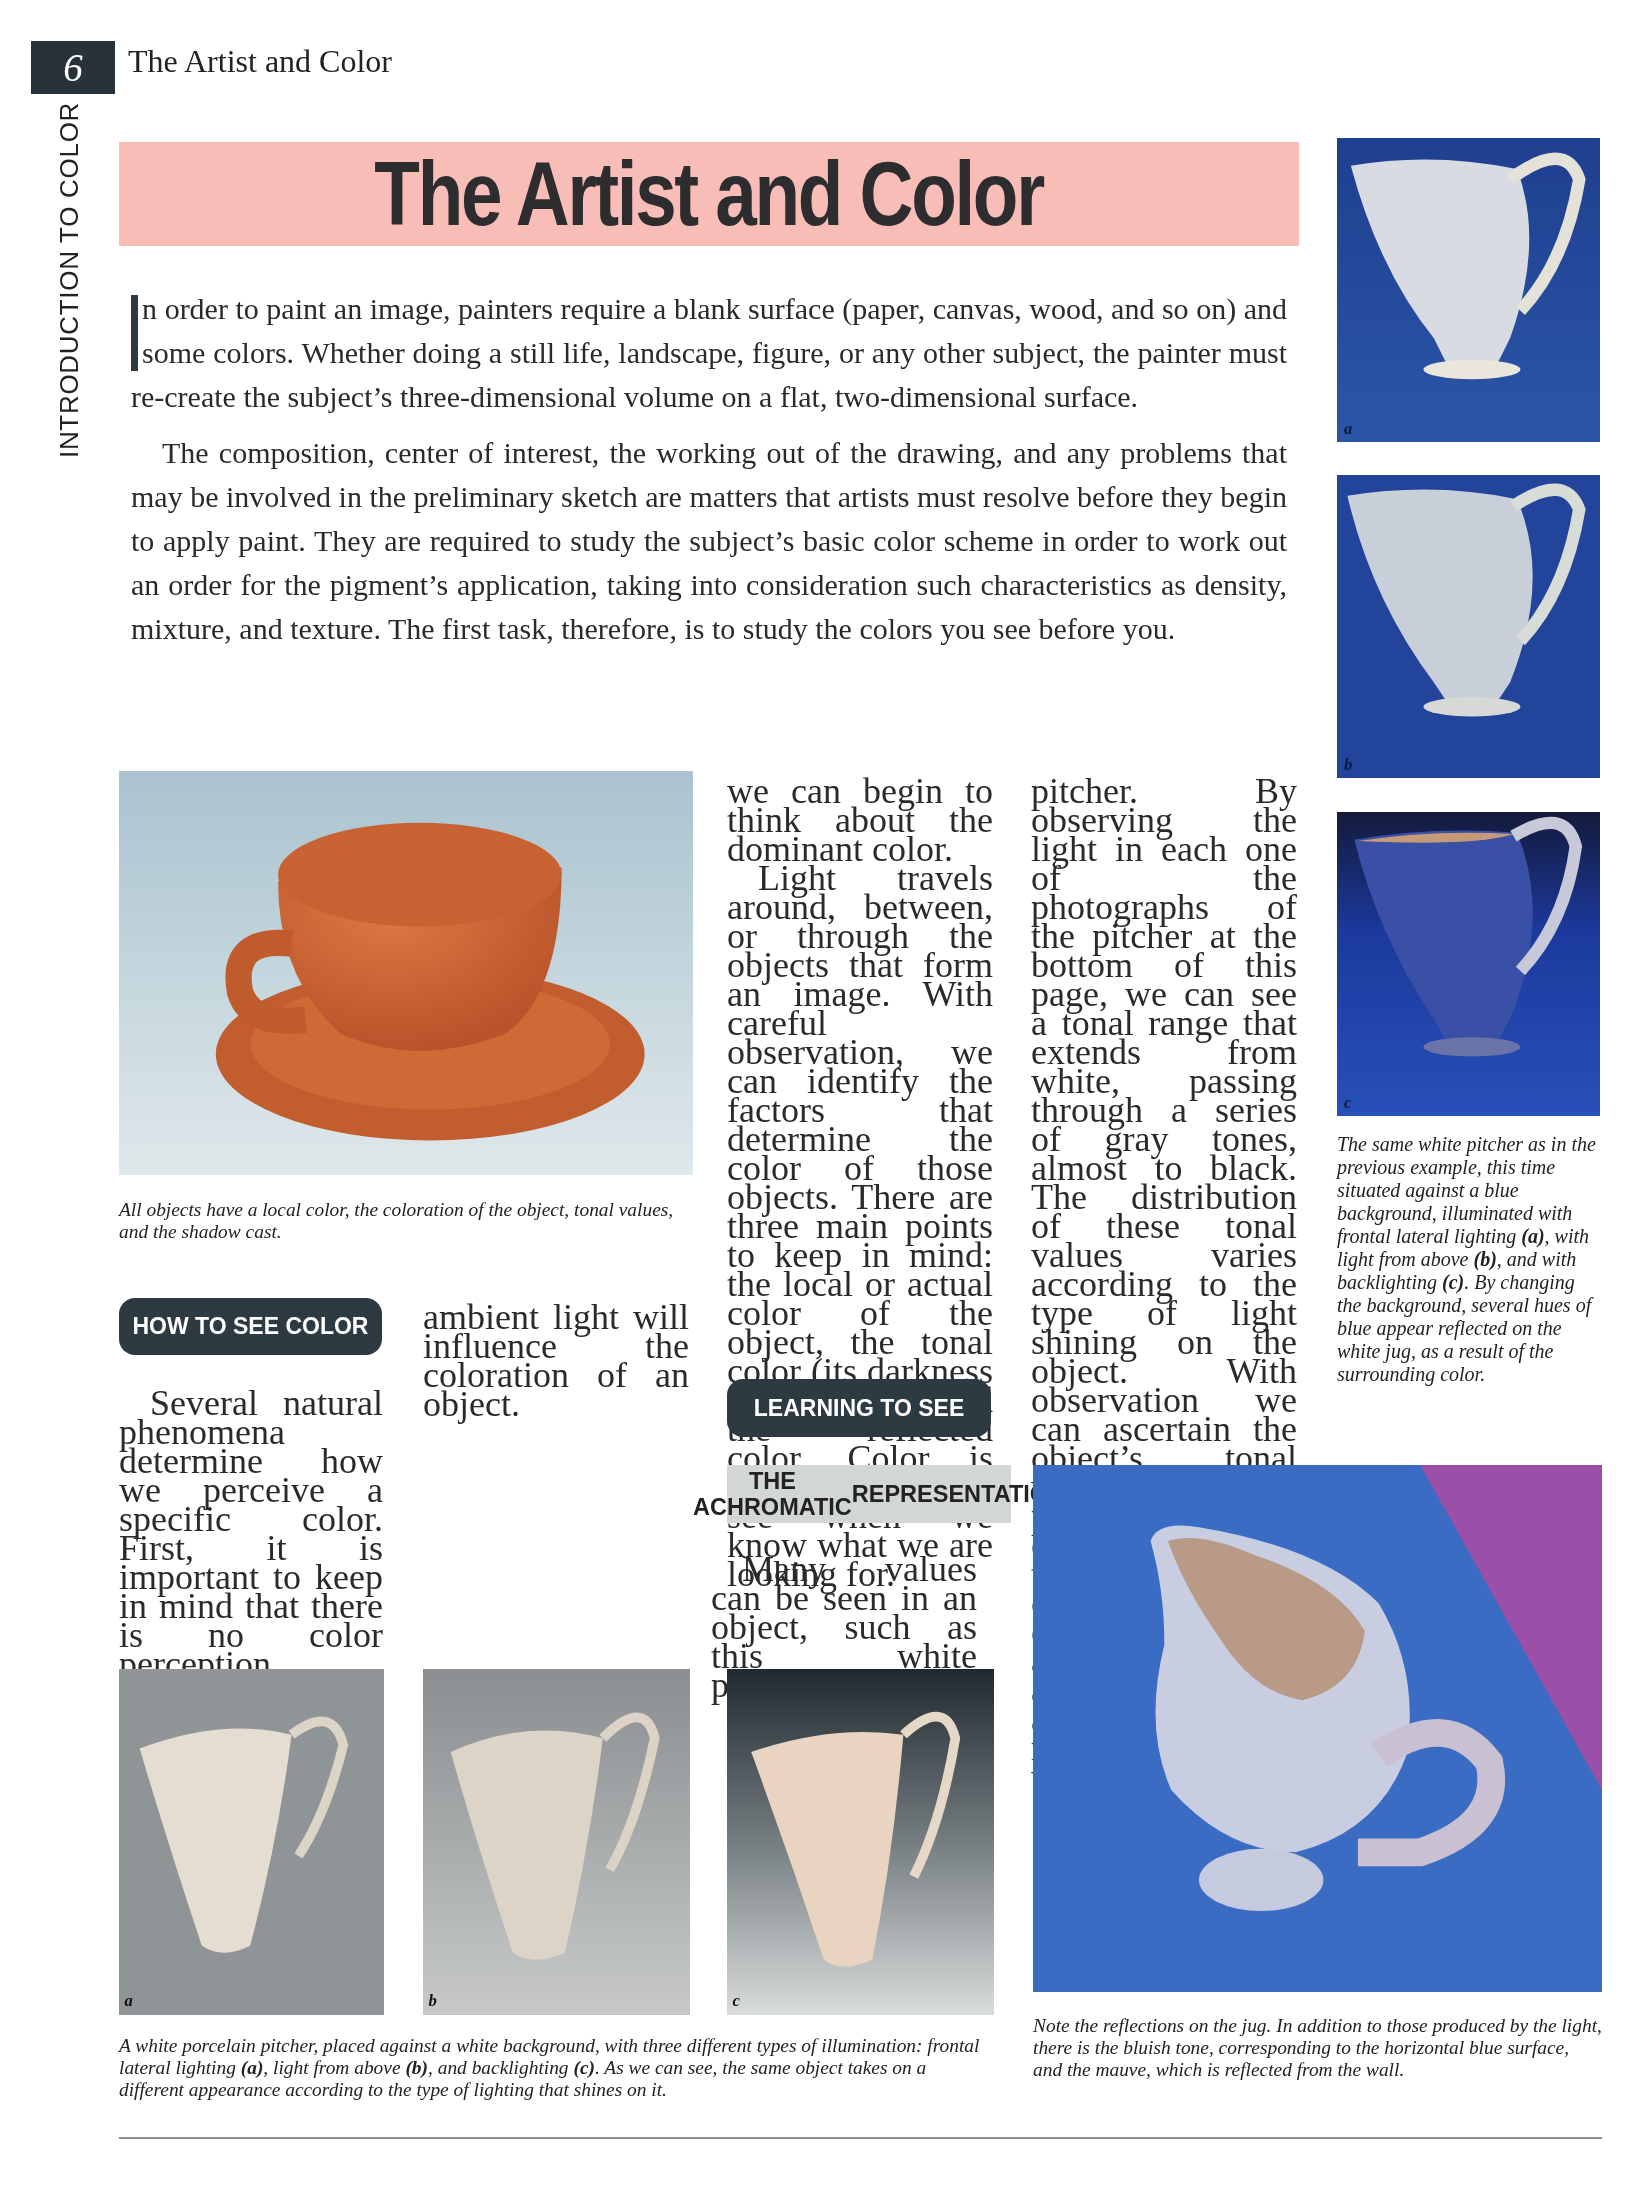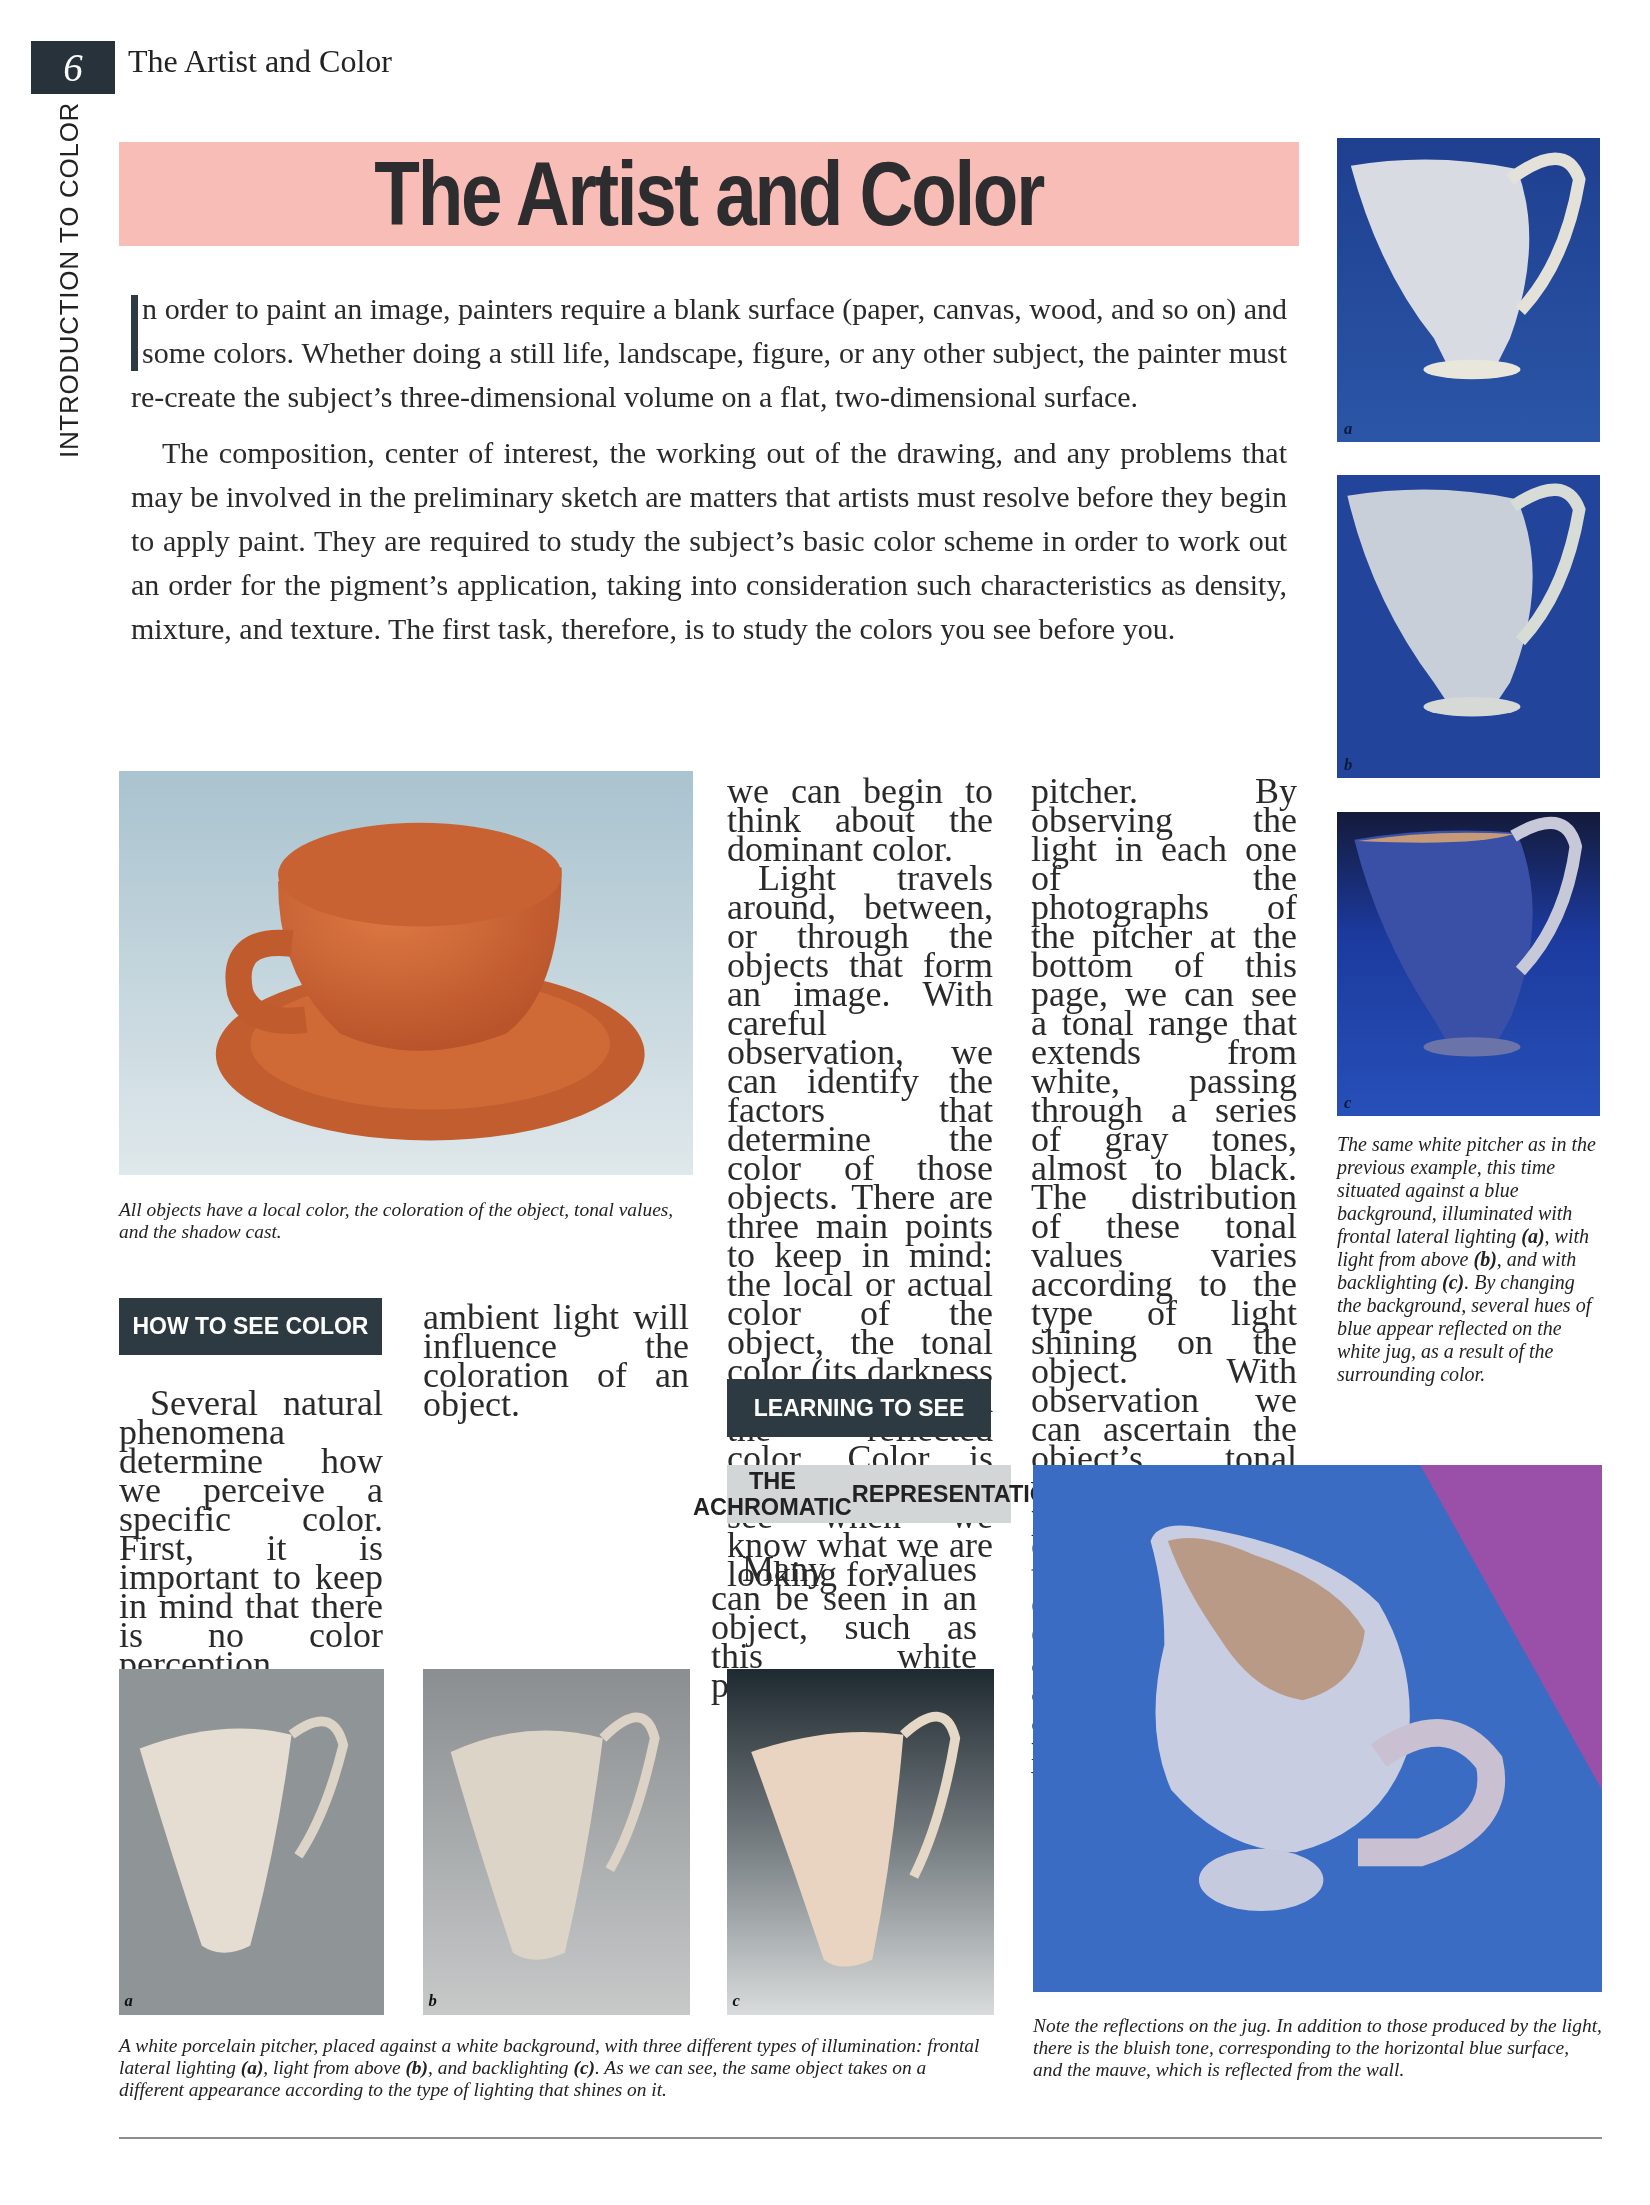--- a/index.html
+++ b/index.html
@@ -36,21 +36,21 @@
 
   
   .caption { font-style:italic; font-size:19.4px; line-height:22px; color:#222; }
   .caption b { font-weight:bold; }
 
   
   .col { font-size:36px; line-height:29px; text-align:justify; color:#2a2a2a; }
   .col p { margin:0; }
   .col p.ind { text-indent:31px; }
   .sec-dark { background:#2d3a42; color:#fff; font-family:"Liberation Sans","DejaVu Sans",sans-serif;
-              font-weight:bold; font-size:23px; display:flex; align-items:center; justify-content:center; }
+              font-weight:bold; font-size:23px; display:flex; align-items:center; justify-content:center;border-radius:16px; }
   .sec-light { background:#d2d6d7; color:#222; font-family:"Liberation Sans","DejaVu Sans",sans-serif;
                font-weight:bold; font-size:23.5px; line-height:26px; text-align:center; display:flex;
                align-items:center; justify-content:center; flex-direction:row;padding-left:20px; }
 
   .rule { left:119px; top:2137px; width:1483px; height:2.1px; background:#8e8e8e; }
 </style>
 </head>
 <body>
 
 <div class="abs page-num">6</div>

